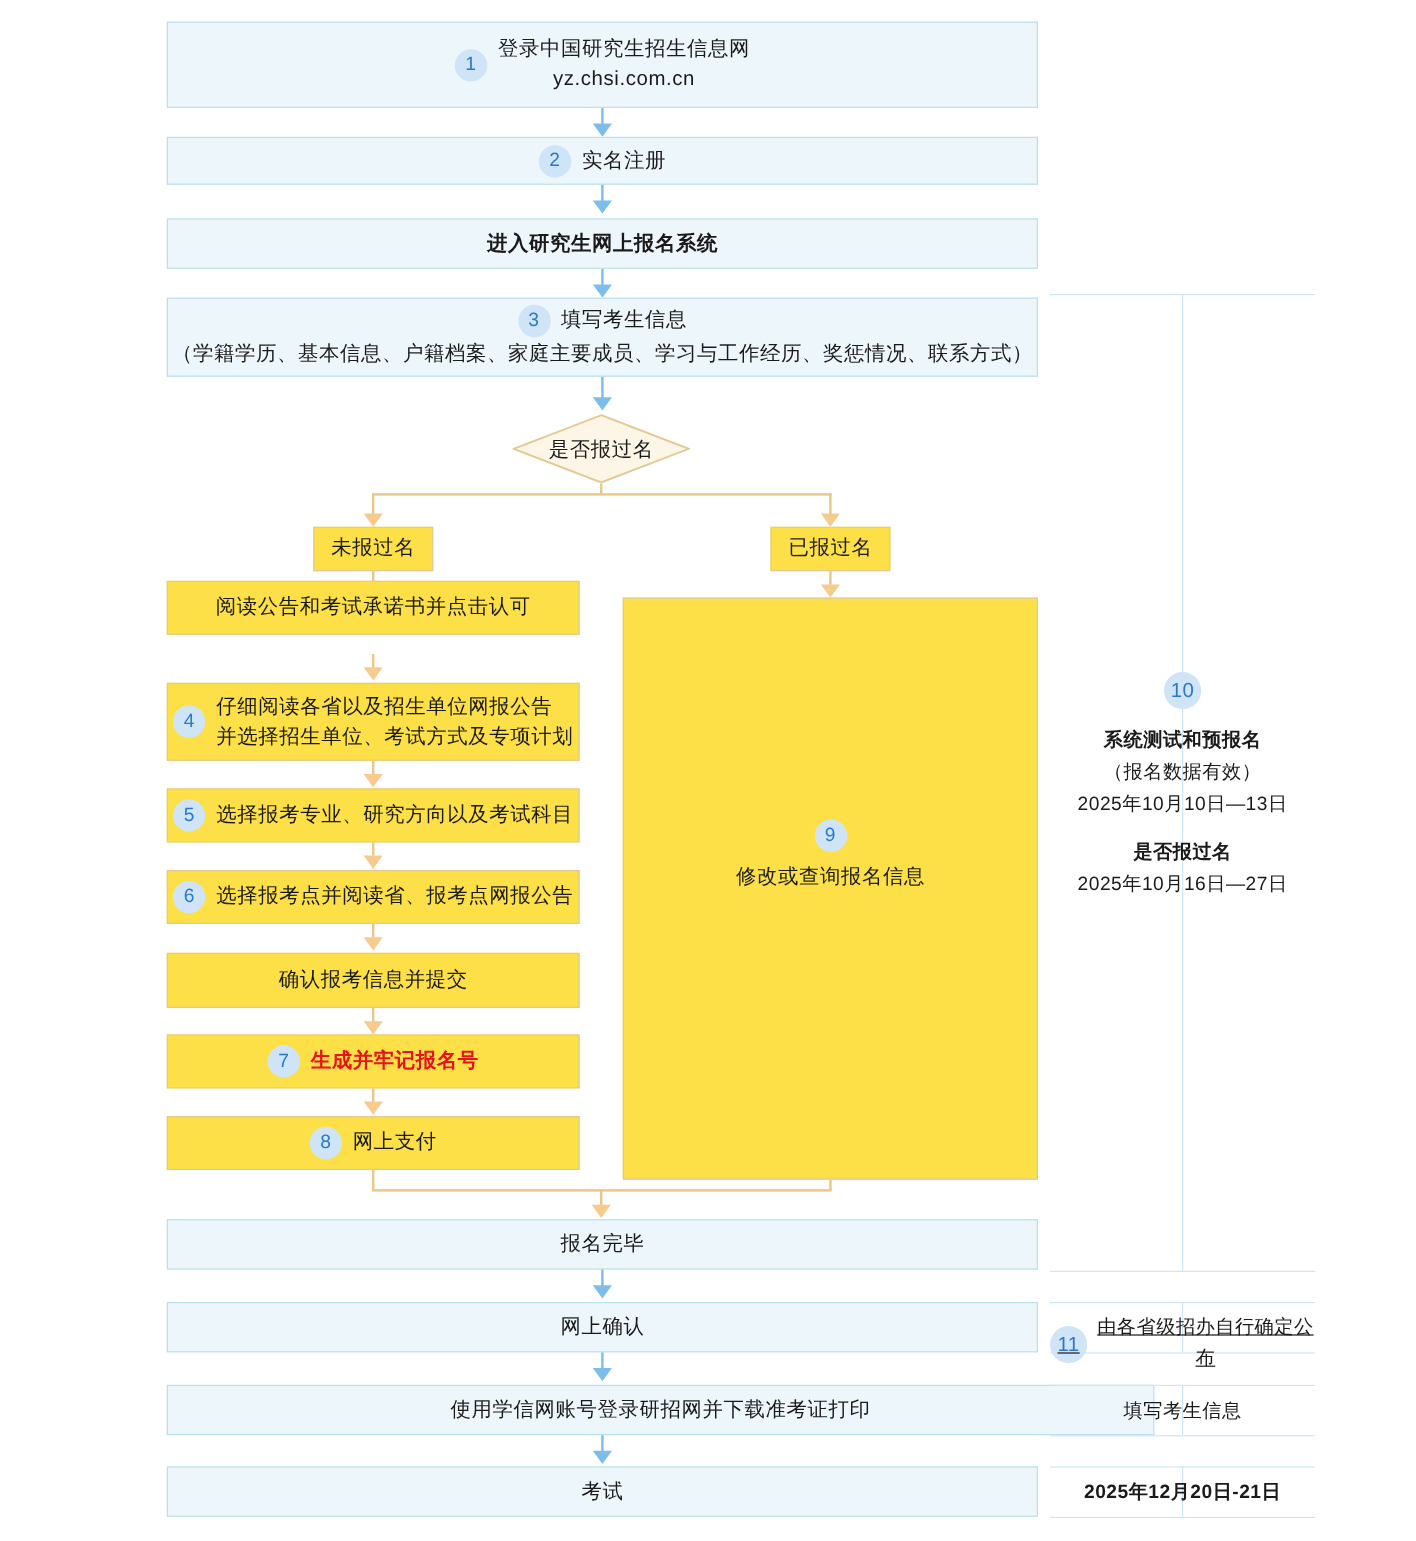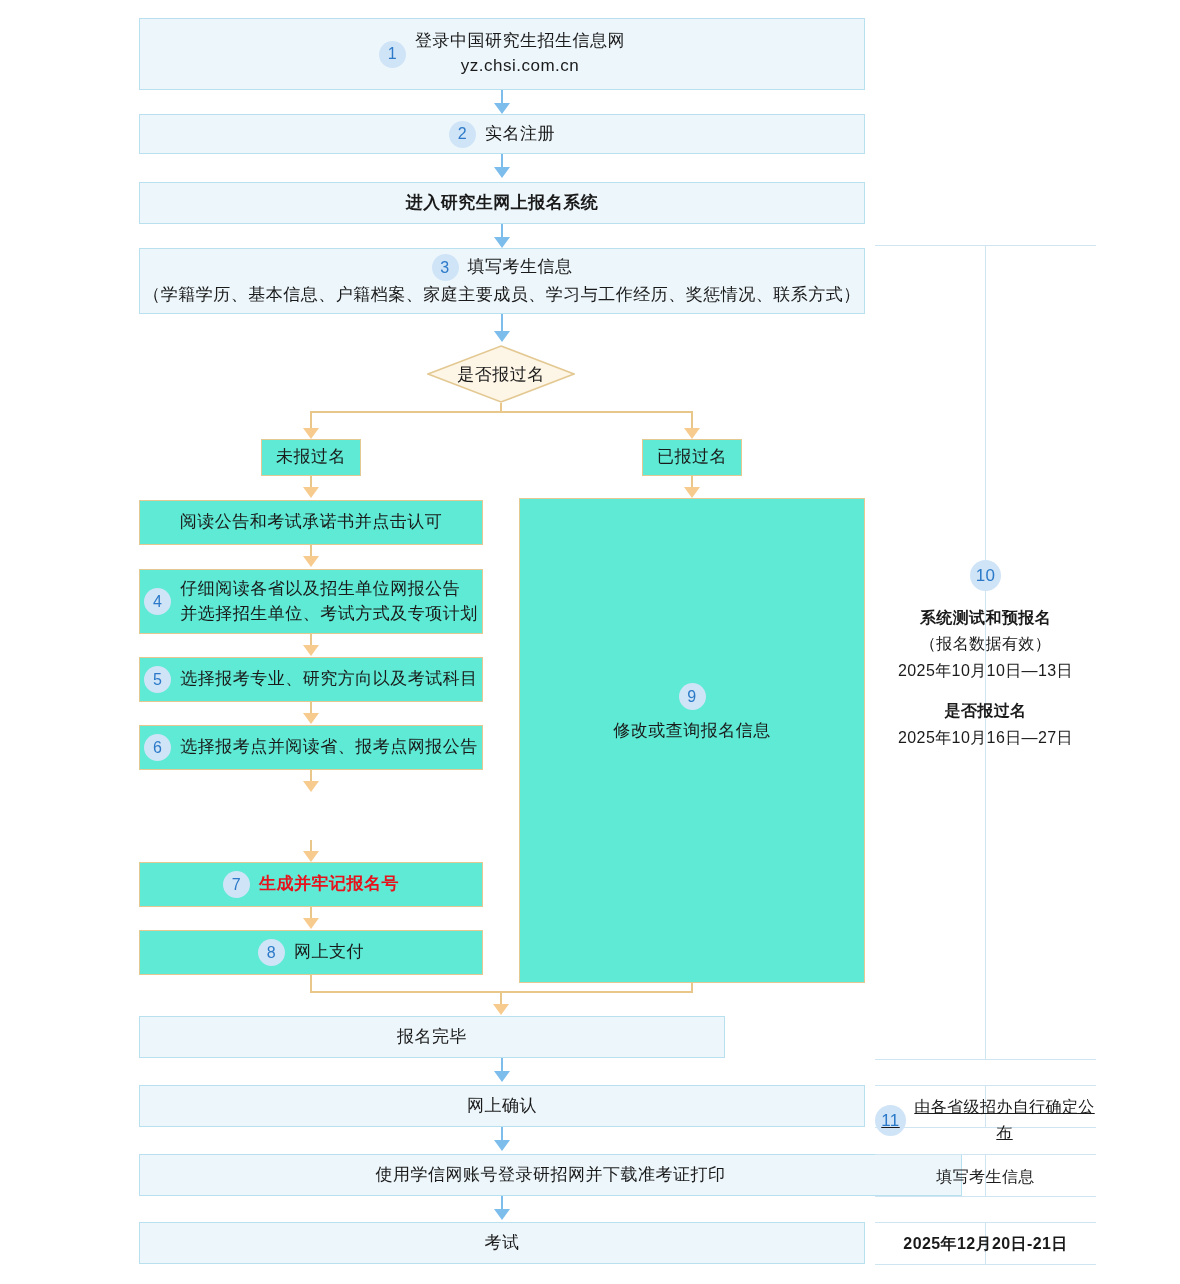--- a/index.html
+++ b/index.html
@@ -29,21 +29,21 @@
     text-align: center;
     line-height: 1.45;
     font-size: 17px;
     letter-spacing: .5px;
   }
   .node.blue {
     background: #edf6fb;
     border: 1px solid #b9e0ef;
   }
   .node.cream {
-    background: #5eead4;
+    background: #fde047;
     border: 1px solid #e3c892;
   }
   .node .txt { display: block; }
   .node .line2 { display: block; }
 
   
   .badge {
     display: inline-flex;
     align-items: center;
     justify-content: center;
@@ -203,21 +203,21 @@
   <div class="node cream" style="left:642px; top:439px; width:100px; height:37px;">
     <span>已报过名</span>
   </div>
 
   <div class="vline orange" style="left:310px; top:476px; height:12px;"></div>
   <div class="arrowhead orange" style="left:303px; top:487px;"></div>
 
   <div class="vline orange" style="left:691px; top:476px; height:12px;"></div>
   <div class="arrowhead orange" style="left:684px; top:487px;"></div>
 
-  <div class="node cream" style="left:139px; top:500px; width:344px; height:45px;">
+  <div class="node cream" style="left:139px; top:484px; width:344px; height:45px;">
     <span>阅读公告和考试承诺书并点击认可</span>
   </div>
   <div class="vline orange" style="left:310px; top:545px; height:12px;"></div>
   <div class="arrowhead orange" style="left:303px; top:556px;"></div>
 
   <div class="node cream" style="left:139px; top:569px; width:344px; height:65px;">
     <div class="stacked">
       <span class="badge">4</span>
       <span class="col">
         <span class="txt">仔细阅读各省以及招生单位网报公告</span>
@@ -239,20 +239,23 @@
 
   <div class="node cream" style="left:139px; top:725px; width:344px; height:45px;">
     <div class="inline-row">
       <span class="badge">6</span>
       <span>选择报考点并阅读省、报考点网报公告</span>
     </div>
   </div>
   <div class="vline orange" style="left:310px; top:770px; height:12px;"></div>
   <div class="arrowhead orange" style="left:303px; top:781px;"></div>
 
+  <div class="node cream" style="left:139px; top:794px; width:344px; height:46px;">
+    <span>确认报考信息并提交</span>
+  </div>
   <div class="vline orange" style="left:310px; top:840px; height:12px;"></div>
   <div class="arrowhead orange" style="left:303px; top:851px;"></div>
 
   <div class="node cream" style="left:139px; top:862px; width:344px; height:45px;">
     <div class="inline-row">
       <span class="badge">7</span>
       <span class="redtext">生成并牢记报名号</span>
     </div>
   </div>
   <div class="vline orange" style="left:310px; top:907px; height:12px;"></div>
@@ -271,21 +274,21 @@
       <span>修改或查询报名信息</span>
     </span>
   </div>
 
   <div class="vline orange" style="left:310px; top:975px; height:17px;"></div>
   <div class="vline orange" style="left:691px; top:983px; height:9px;"></div>
   <div class="hline orange" style="left:310px; top:991px; width:383px;"></div>
   <div class="vline orange" style="left:500px; top:991px; height:14px;"></div>
   <div class="arrowhead orange" style="left:493px; top:1004px;"></div>
 
-  <div class="node blue" style="left:139px; top:1016px; width:586px; height:42px;">
+  <div class="node blue" style="left:139px; top:1016px; width:726px; height:42px;">
     <span>报名完毕</span>
   </div>
   <div class="vline blue" style="left:501px; top:1058px; height:14px;"></div>
   <div class="arrowhead blue" style="left:494px; top:1071px;"></div>
 
   <div class="node blue" style="left:139px; top:1085px; width:726px; height:42px;">
     <span>网上确认</span>
   </div>
   <div class="vline blue" style="left:501px; top:1127px; height:14px;"></div>
   <div class="arrowhead blue" style="left:494px; top:1140px;"></div>

